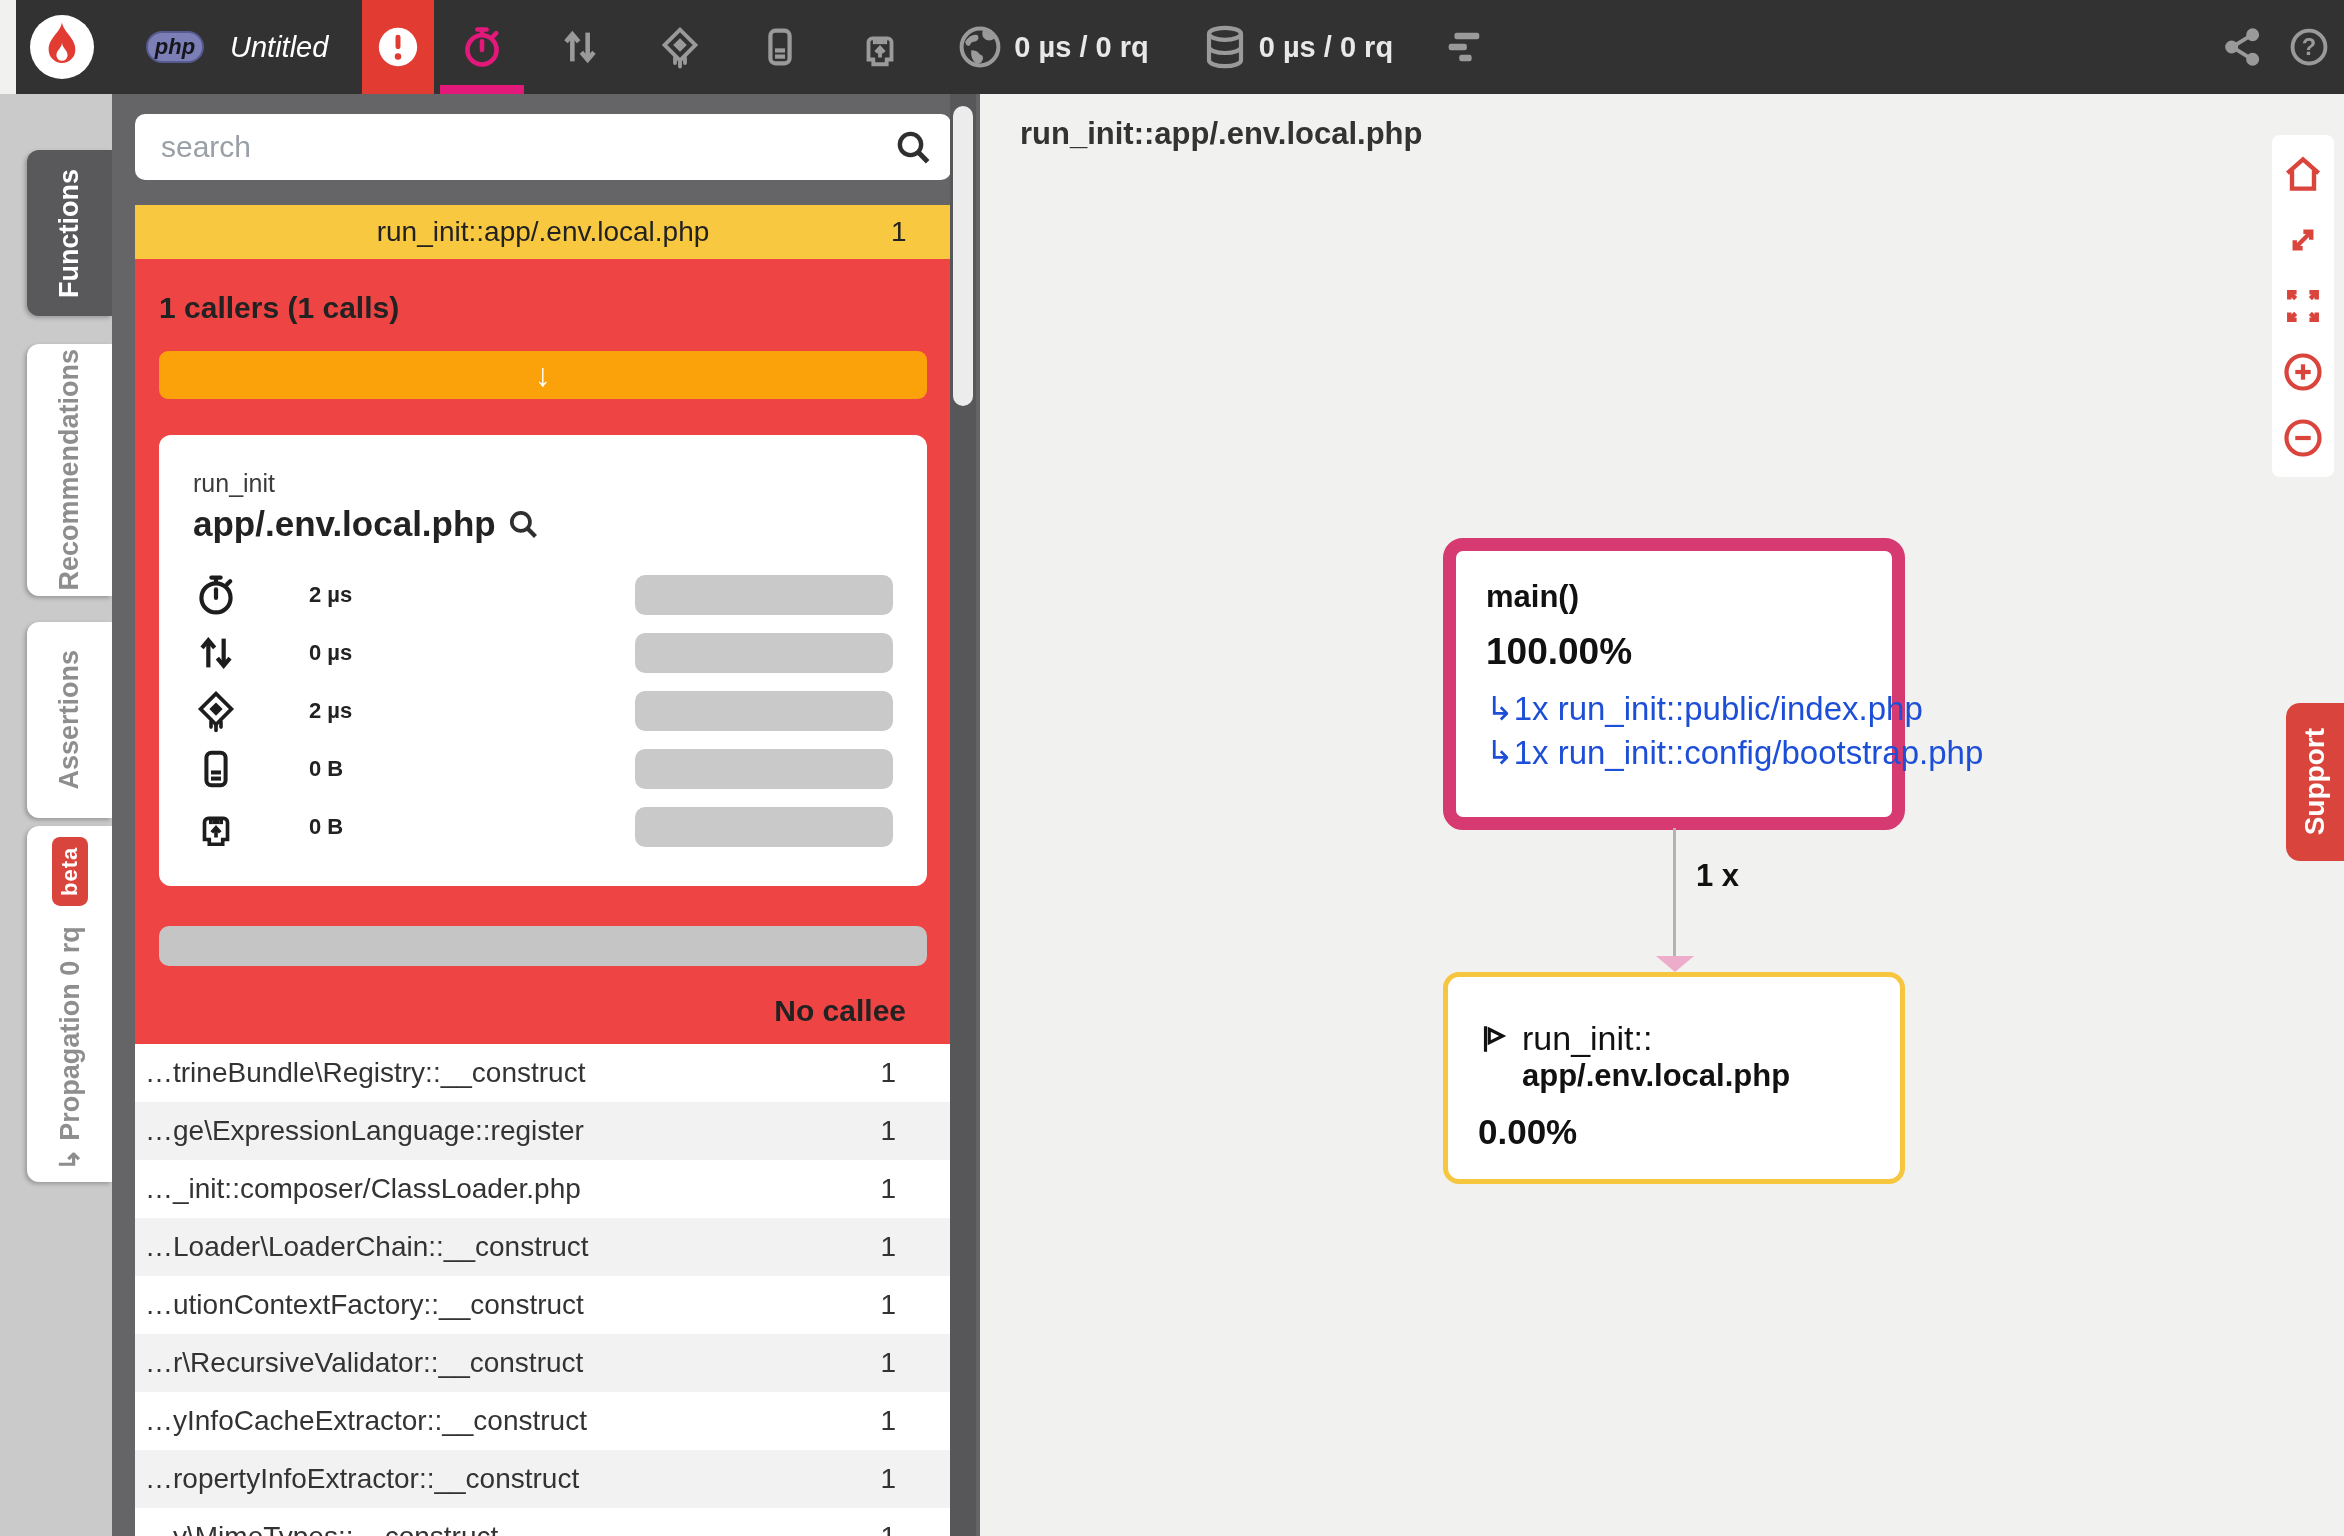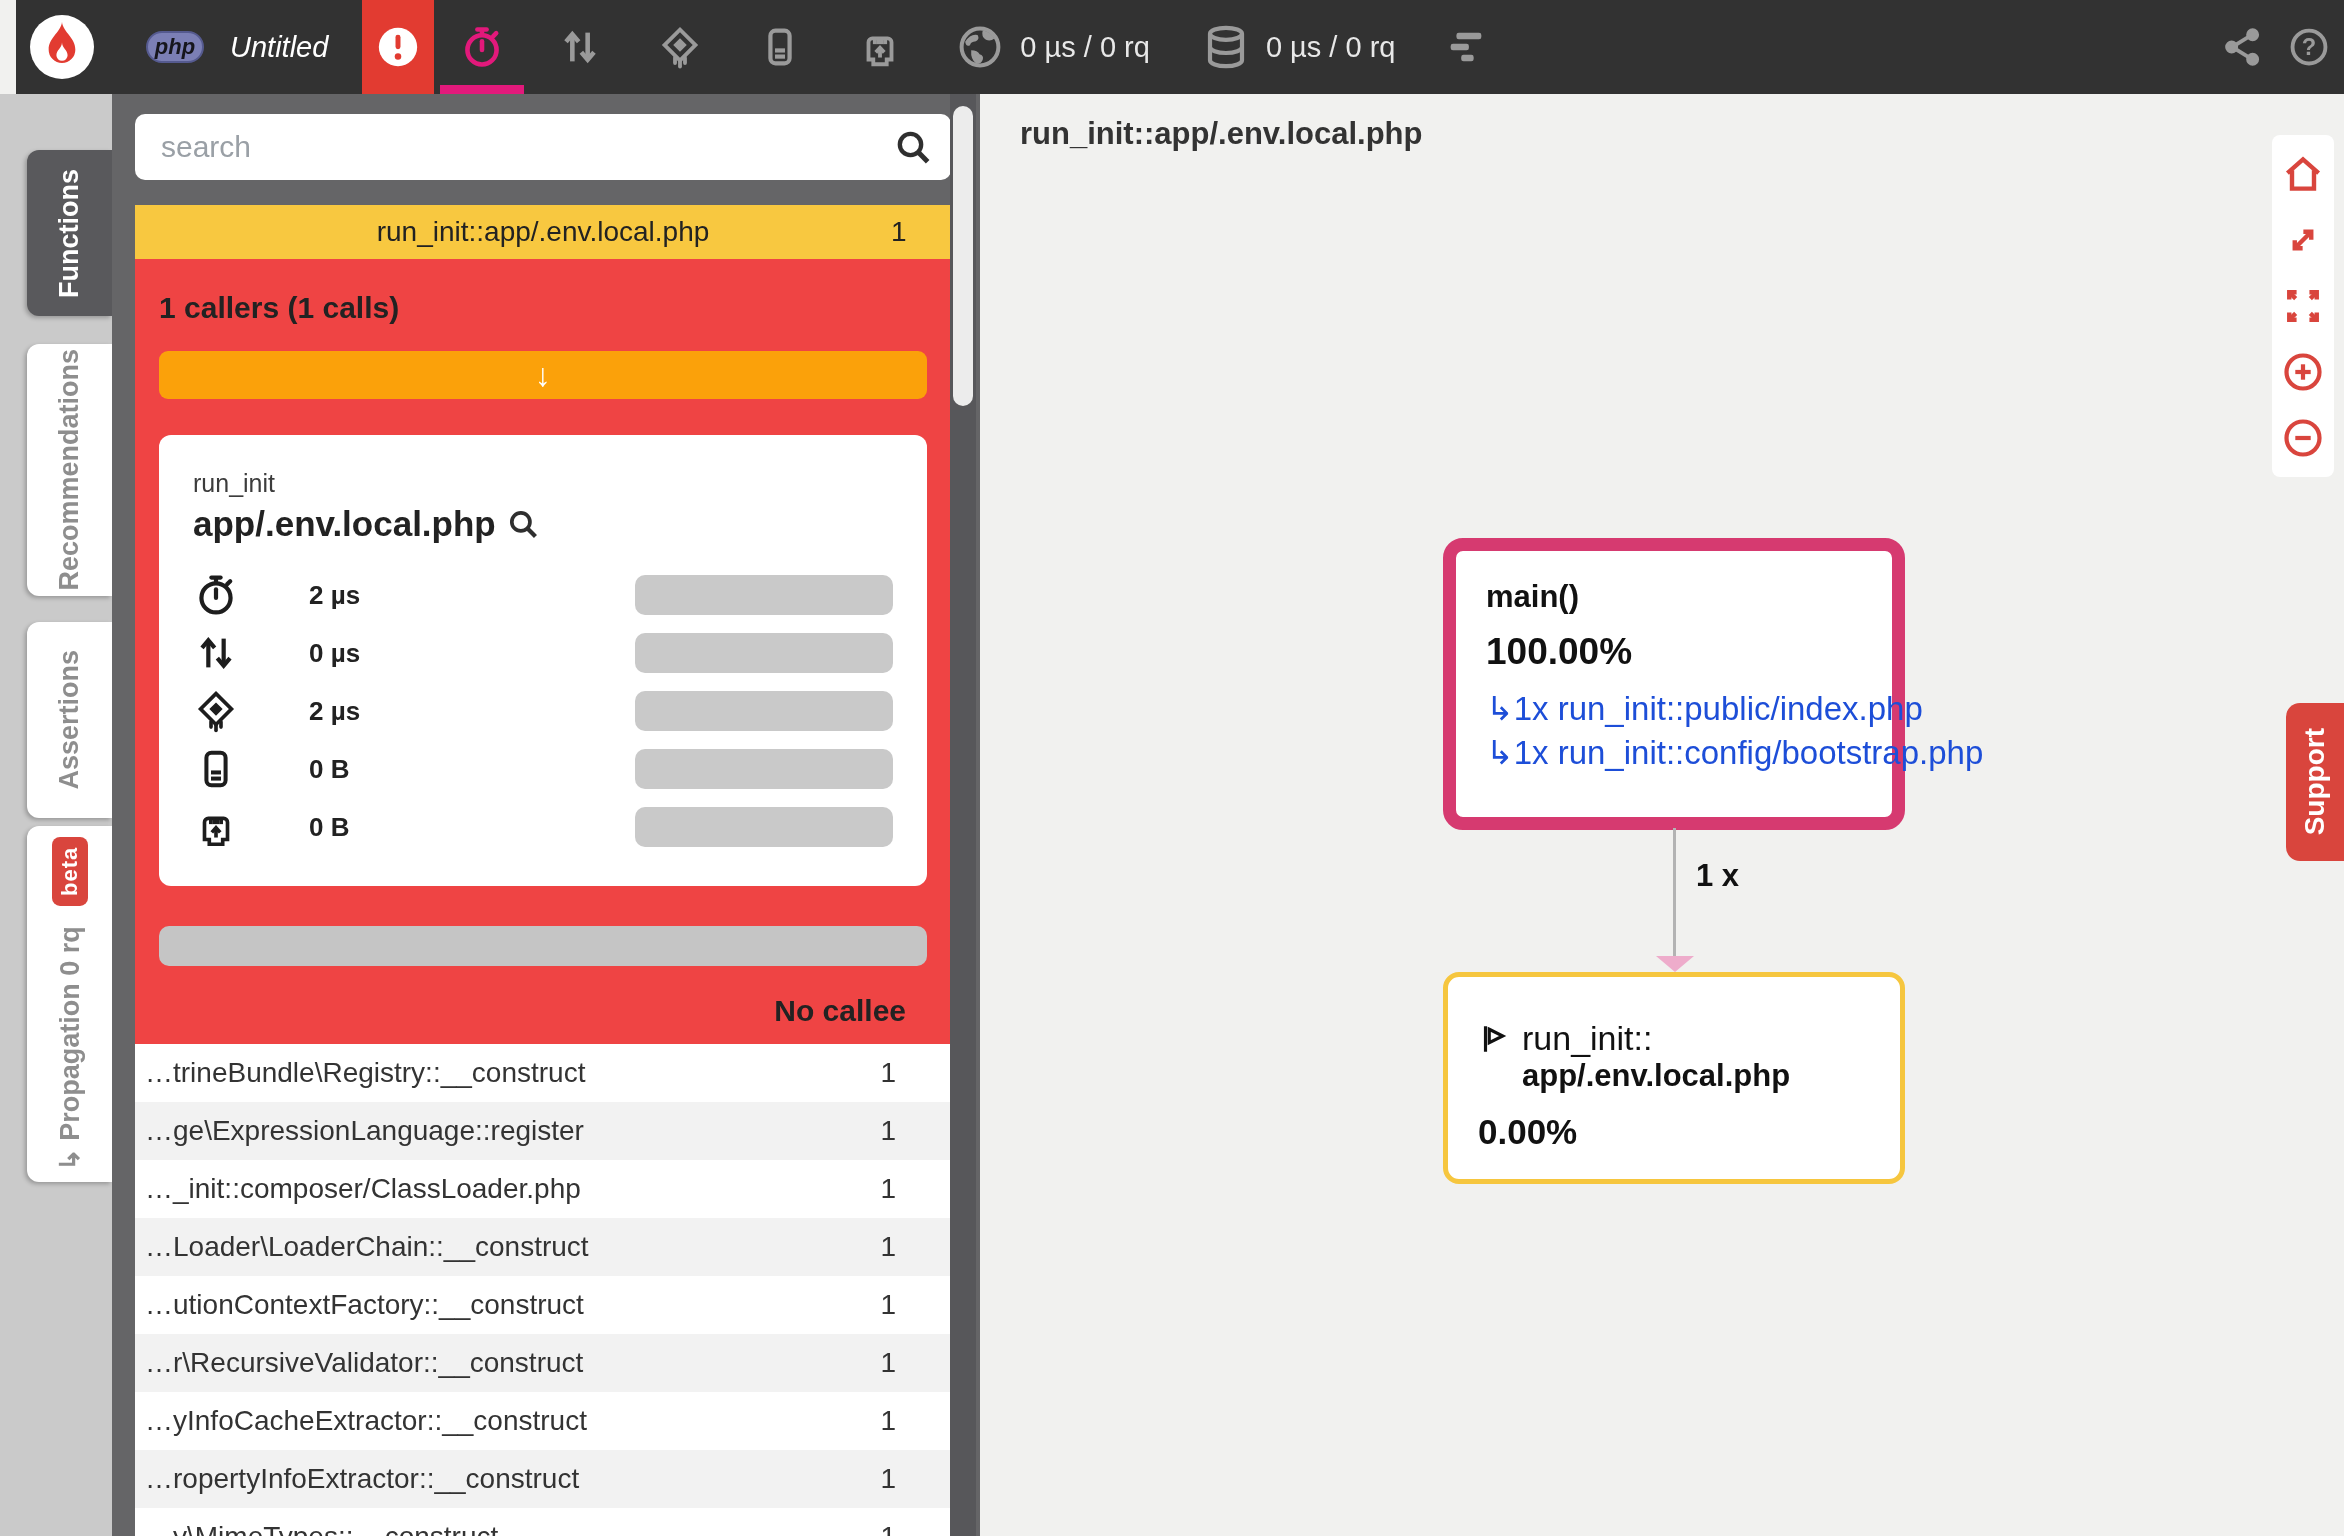--- a/index.html
+++ b/index.html
@@ -16,22 +16,22 @@
     display:flex; align-items:center; justify-content:center; border:2px solid #555a8f; }
   .profile-title { margin-left:26px; color:#fff; font-style:italic; font-size:29px; }
   .tb-btn { height:94px; display:flex; align-items:center; justify-content:center;
     color:#9a9a9a; position:relative; cursor:pointer; }
   .tb-btn svg { width:46px; height:46px; }
   .tb-btn.red-active { width:72px; margin-left:34px; background:#e23b31; color:#fff; }
   .tb-btn.timer { width:96px; color:#e2197b; }
   .tb-btn.timer::after { content:""; position:absolute; left:6px; right:6px; bottom:0;
     height:9px; background:#e2197b; }
   .tb-btn.plain { width:100px; }
-  .tb-stat { display:flex; align-items:center; gap:16px; padding:0 26px; color:#9a9a9a;
-    cursor:pointer; height:94px; }
+  .tb-stat { display:flex; align-items:center; gap:10px; padding:0 26px; color:#9a9a9a;
+    cursor:pointer; height:94px;font-weight:bold; }
   .tb-stat svg { width:48px; height:48px; }
   .tb-stat .stat-text { color:#e8e8e8; font-size:29px; white-space:nowrap; }
   .tb-spacer { flex:1; }
   .tb-right { width:66px; }
   .tb-right svg { width:42px; height:42px; }
 
   
   #tabstrip { position:absolute; left:0; top:94px; width:112px; bottom:0; background:#cacaca; }
   .vtab { position:absolute; left:27px; width:85px; border-radius:12px 0 0 12px;
     background:#fff; display:flex; align-items:center; justify-content:center; cursor:pointer;
@@ -64,21 +64,21 @@
     display:flex; align-items:center; justify-content:center; color:#fff; font-size:32px;
     font-weight:bold; cursor:pointer; }
   .fn-card { margin:36px 24px 0 24px; background:#fff; border-radius:12px; padding:34px 34px 30px 34px; }
   .fn-ns { font-size:25px; color:#3c3c3c; }
   .fn-file-row { display:flex; align-items:center; gap:10px; margin-top:6px; }
   .fn-file { font-size:35px; font-weight:bold; color:#222; }
   .fn-file-row .mag { width:34px; height:34px; color:#2f2f2f; cursor:pointer; }
   .metric-row { display:flex; align-items:center; height:58px; }
   .metric-row .m-icon { width:46px; height:46px; color:#1d1d1d; flex:0 0 auto; }
   .metric-row .m-icon svg { width:46px; height:46px; }
-  .metric-row .m-val { margin-left:70px; font-size:26px; font-weight:bold; color:#222; width:200px; }
+  .metric-row .m-val { margin-left:70px; font-size:22px; font-weight:bold; color:#222; width:200px; }
   .metric-row .m-bar { margin-left:auto; width:258px; height:40px; border-radius:10px; background:#c9c9c9; }
   .lone-bar { margin:40px 24px 0 24px; height:40px; border-radius:10px; background:#c5c5c5; }
   .no-callee { text-align:right; padding:28px 45px 0 0; font-size:30px; font-weight:bold; color:#222; }
 
   .callee-list { position:absolute; left:23px; top:950px; width:816px; bottom:0; overflow:hidden; }
   .callee-row { height:58px; display:flex; align-items:center; padding:0 55px 0 10px;
     font-size:28px; color:#333; background:#fff; cursor:pointer; }
   .callee-row:nth-child(even) { background:#f2f2f2; }
   .callee-row .c-name { flex:1; white-space:nowrap; overflow:hidden; }
   .callee-row .c-count { margin-left:20px; }

